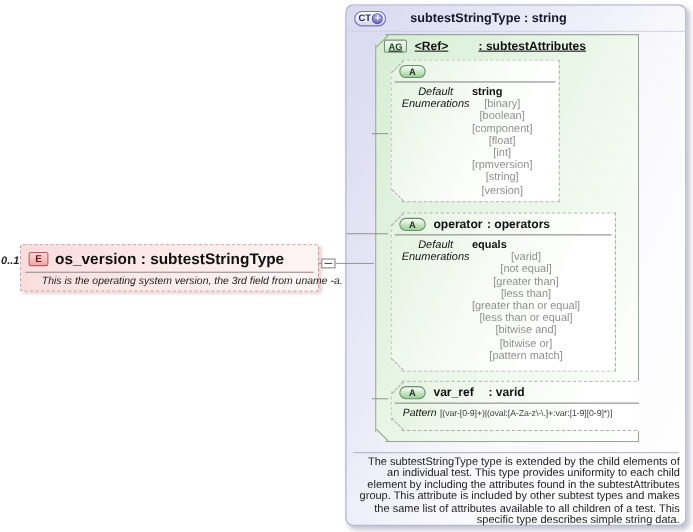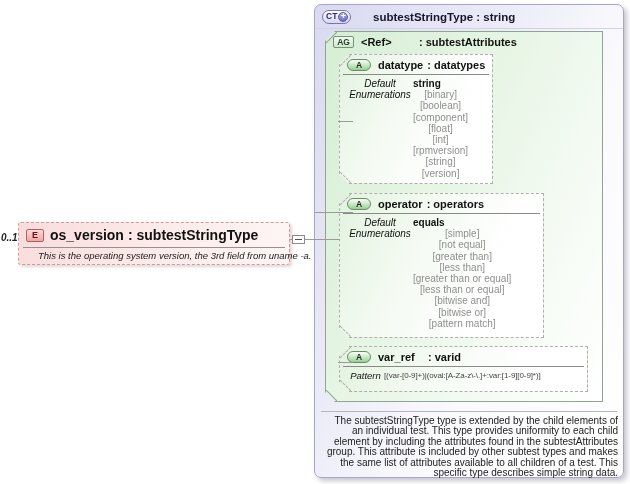--- a/index.html
+++ b/index.html
@@ -51,25 +51,26 @@
   }
   .ct-badge .ct-text{font-size:8.5px;font-weight:bold;color:#2a2a6a;line-height:1;}
   .plus-circle{
     width:10px;height:10px;border-radius:50%;border:1px solid #5858a8;margin-left:1px;
     background:linear-gradient(#b2b2e8,#6f6fc0);color:#fff;font-size:9px;font-weight:bold;
     display:flex;align-items:center;justify-content:center;line-height:1;
   }
   .ct-title{font-weight:bold;font-size:11.5px;color:#16162a;}
   
   #ag-box{
-    position:absolute;left:10px;top:26px;width:278px;height:371px;
+    position:absolute;left:26px;top:26px;width:240px;height:371px;
     border:1px solid #93a393;
     background:linear-gradient(115deg,#d6eed4 0%,#e6f5e4 40%,#f7fcf6 78%,#ffffff 100%);
     clip-path:polygon(10px 0,100% 0,100% 100%,10px 100%,0 calc(100% - 10px),0 10px);
     filter:drop-shadow(2px 2px 2px rgba(90,110,90,0.35));
+    text-decoration:underline;
   }
   .notch{position:absolute;width:15px;height:0;border-top:1px solid #93a393;}
   .notch.tl{left:-2.5px;top:5px;transform:rotate(-45deg);}
   .notch.bl{left:-2.5px;bottom:5px;transform:rotate(45deg);}
   .notch.dash{border-top-style:dashed;border-top-color:#b0b0b0;}
   .ag-header{display:flex;align-items:center;gap:7px;padding:4px 4px 3px 7px;}
   .ag-badge{
     flex:none;width:21px;height:12px;border:1px solid #77917a;border-radius:2px;
     background:linear-gradient(#f2faf2,#cde9c9);color:#27402a;font-size:8.5px;font-weight:bold;
     display:flex;align-items:center;justify-content:center;
@@ -152,24 +153,20 @@
             <span class="t-name">&lt;Ref&gt;</span>
             <span class="t-type">: subtestAttributes</span>
           </span>
       </div>
 
       <div id="attr-datatype" class="abox">
         <span class="notch tl dash"></span>
         <span class="notch bl dash"></span>
         <div class="abox-head">
           <span class="a-badge">A</span>
-          <span class="abox-title">
-              <span class="t-name">datatype</span>
-              <span class="t-type">: datatypes</span>
-            </span>
         </div>
         <div class="sep"></div>
         <div class="abox-body">
           <div class="arow">
             <span class="alabel">Default</span>
             <span class="aval default">string</span>
           </div>
           <div class="arow">
             <span class="alabel">Enumerations</span>
             <div class="avals">
@@ -198,21 +195,21 @@
         </div>
         <div class="sep"></div>
         <div class="abox-body">
           <div class="arow">
             <span class="alabel">Default</span>
             <span class="aval default">equals</span>
           </div>
           <div class="arow">
             <span class="alabel">Enumerations</span>
             <div class="avals">
-                <div class="aval">[simple]</div>
+                <div class="aval">[varid]</div>
                 <div class="aval">[not equal]</div>
                 <div class="aval">[greater than]</div>
                 <div class="aval">[less than]</div>
                 <div class="aval">[greater than or equal]</div>
                 <div class="aval">[less than or equal]</div>
                 <div class="aval">[bitwise and]</div>
                 <div class="aval">[bitwise or]</div>
                 <div class="aval">[pattern match]</div>
               </div>
           </div>

